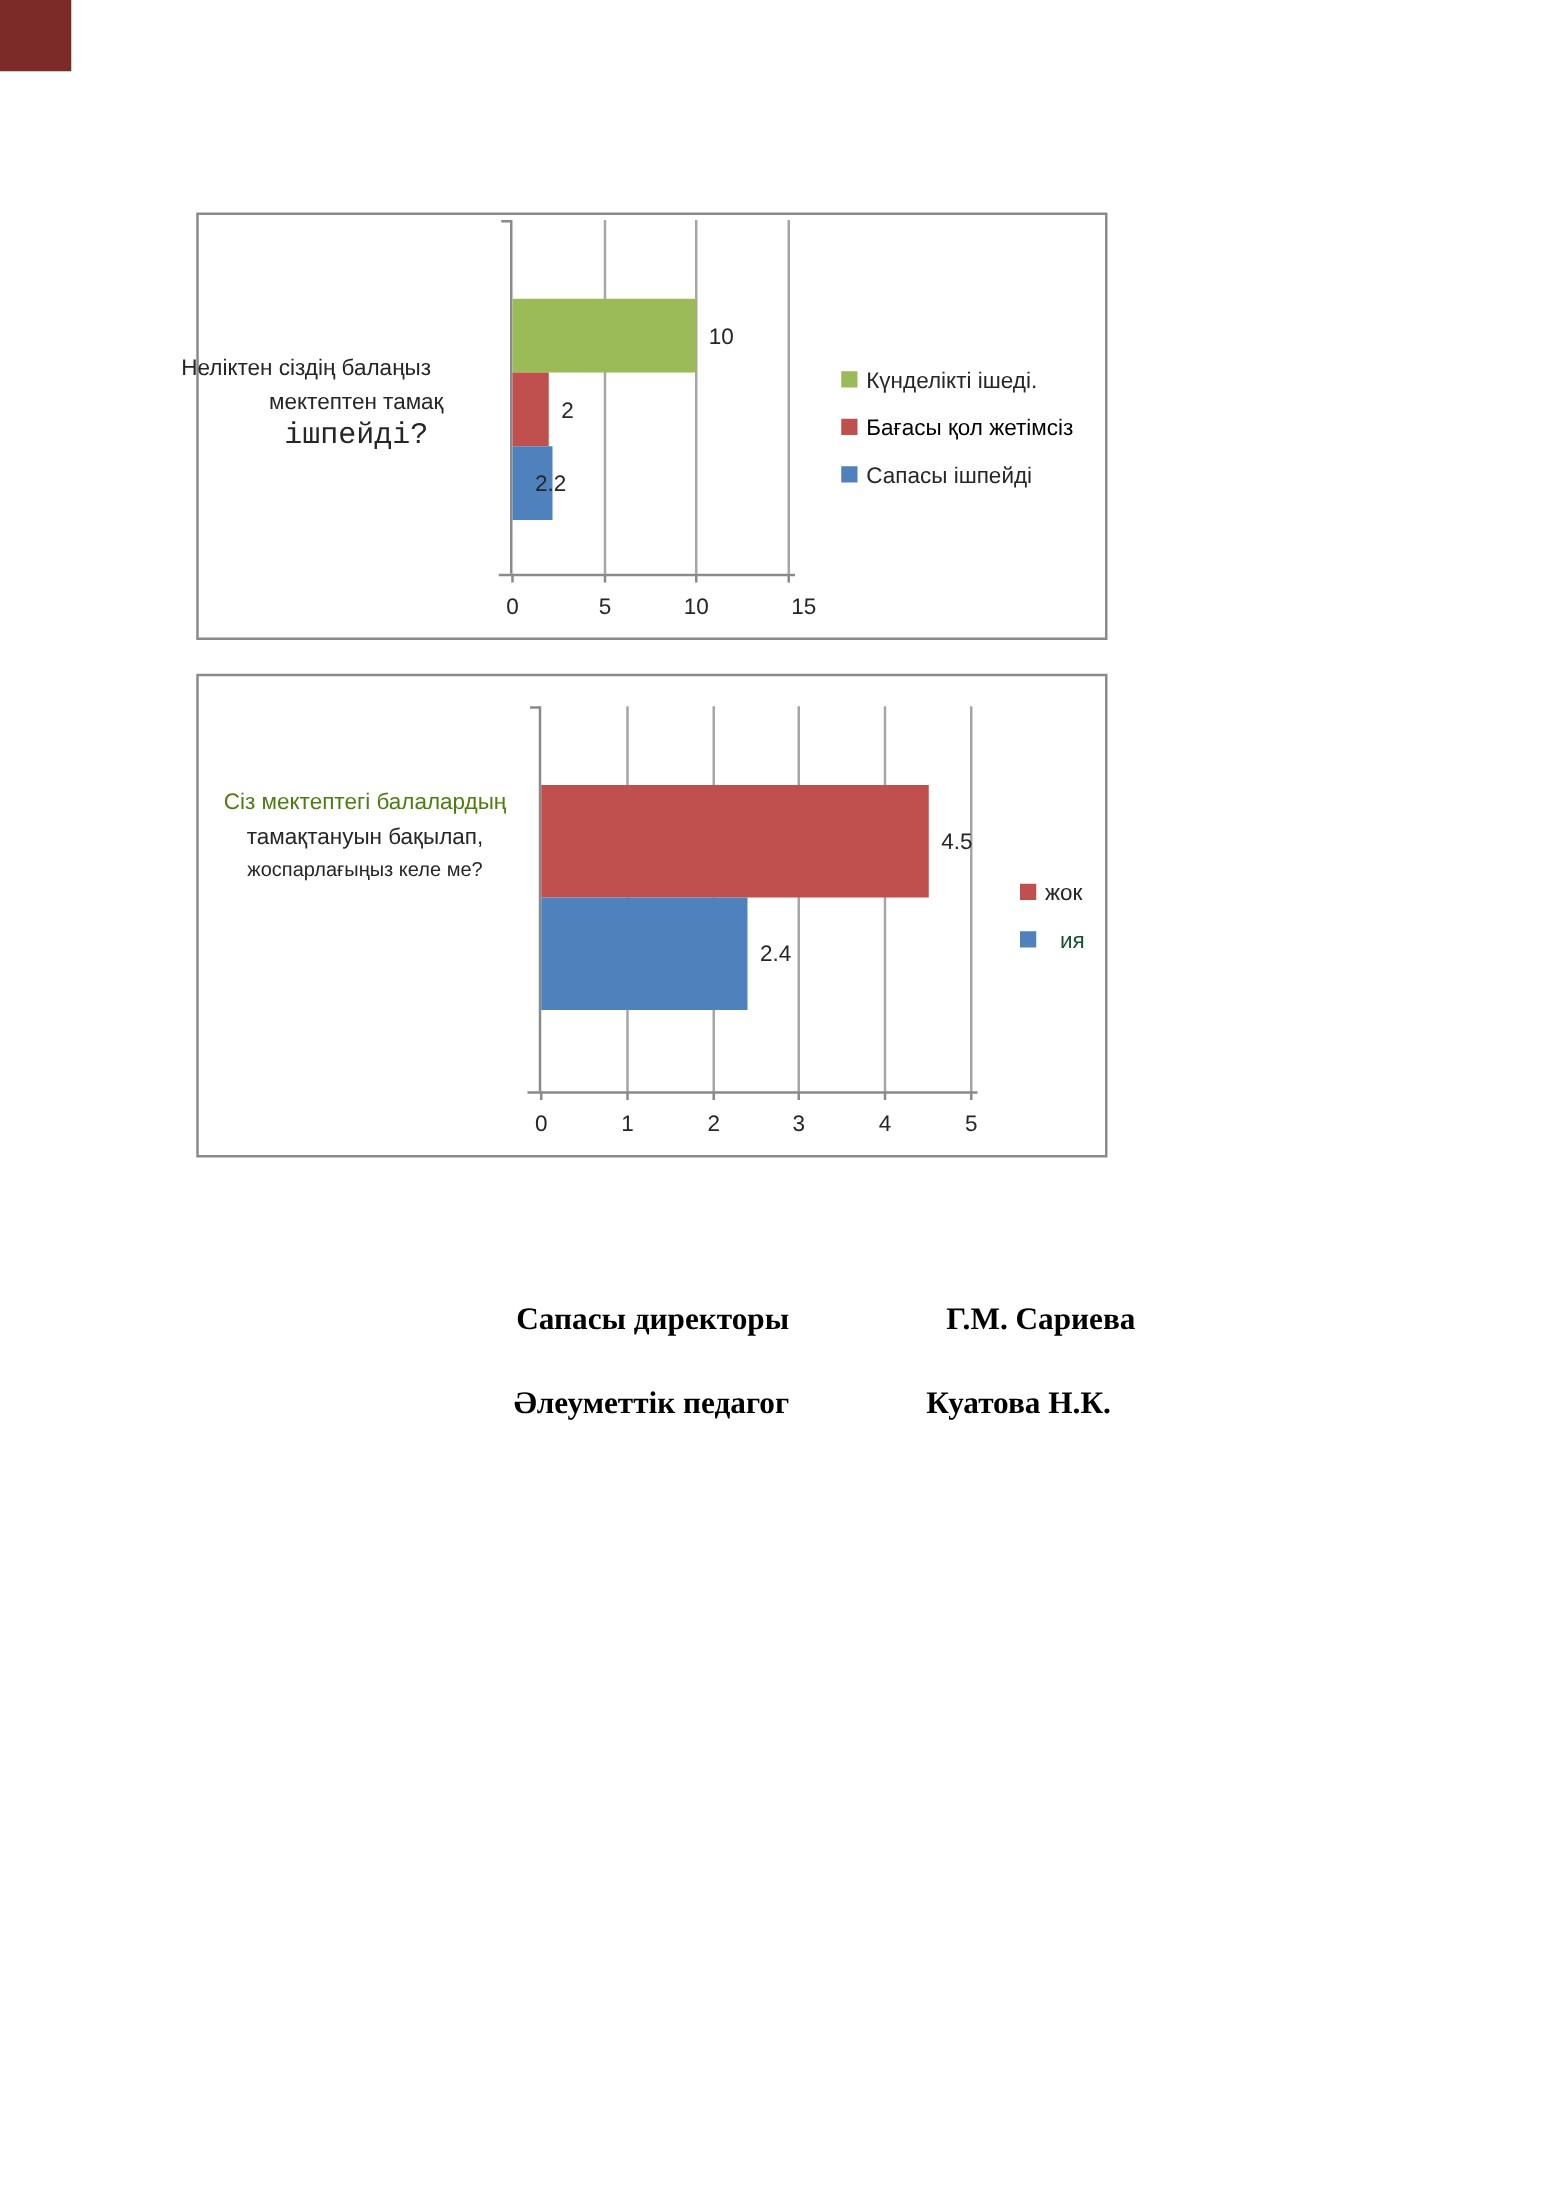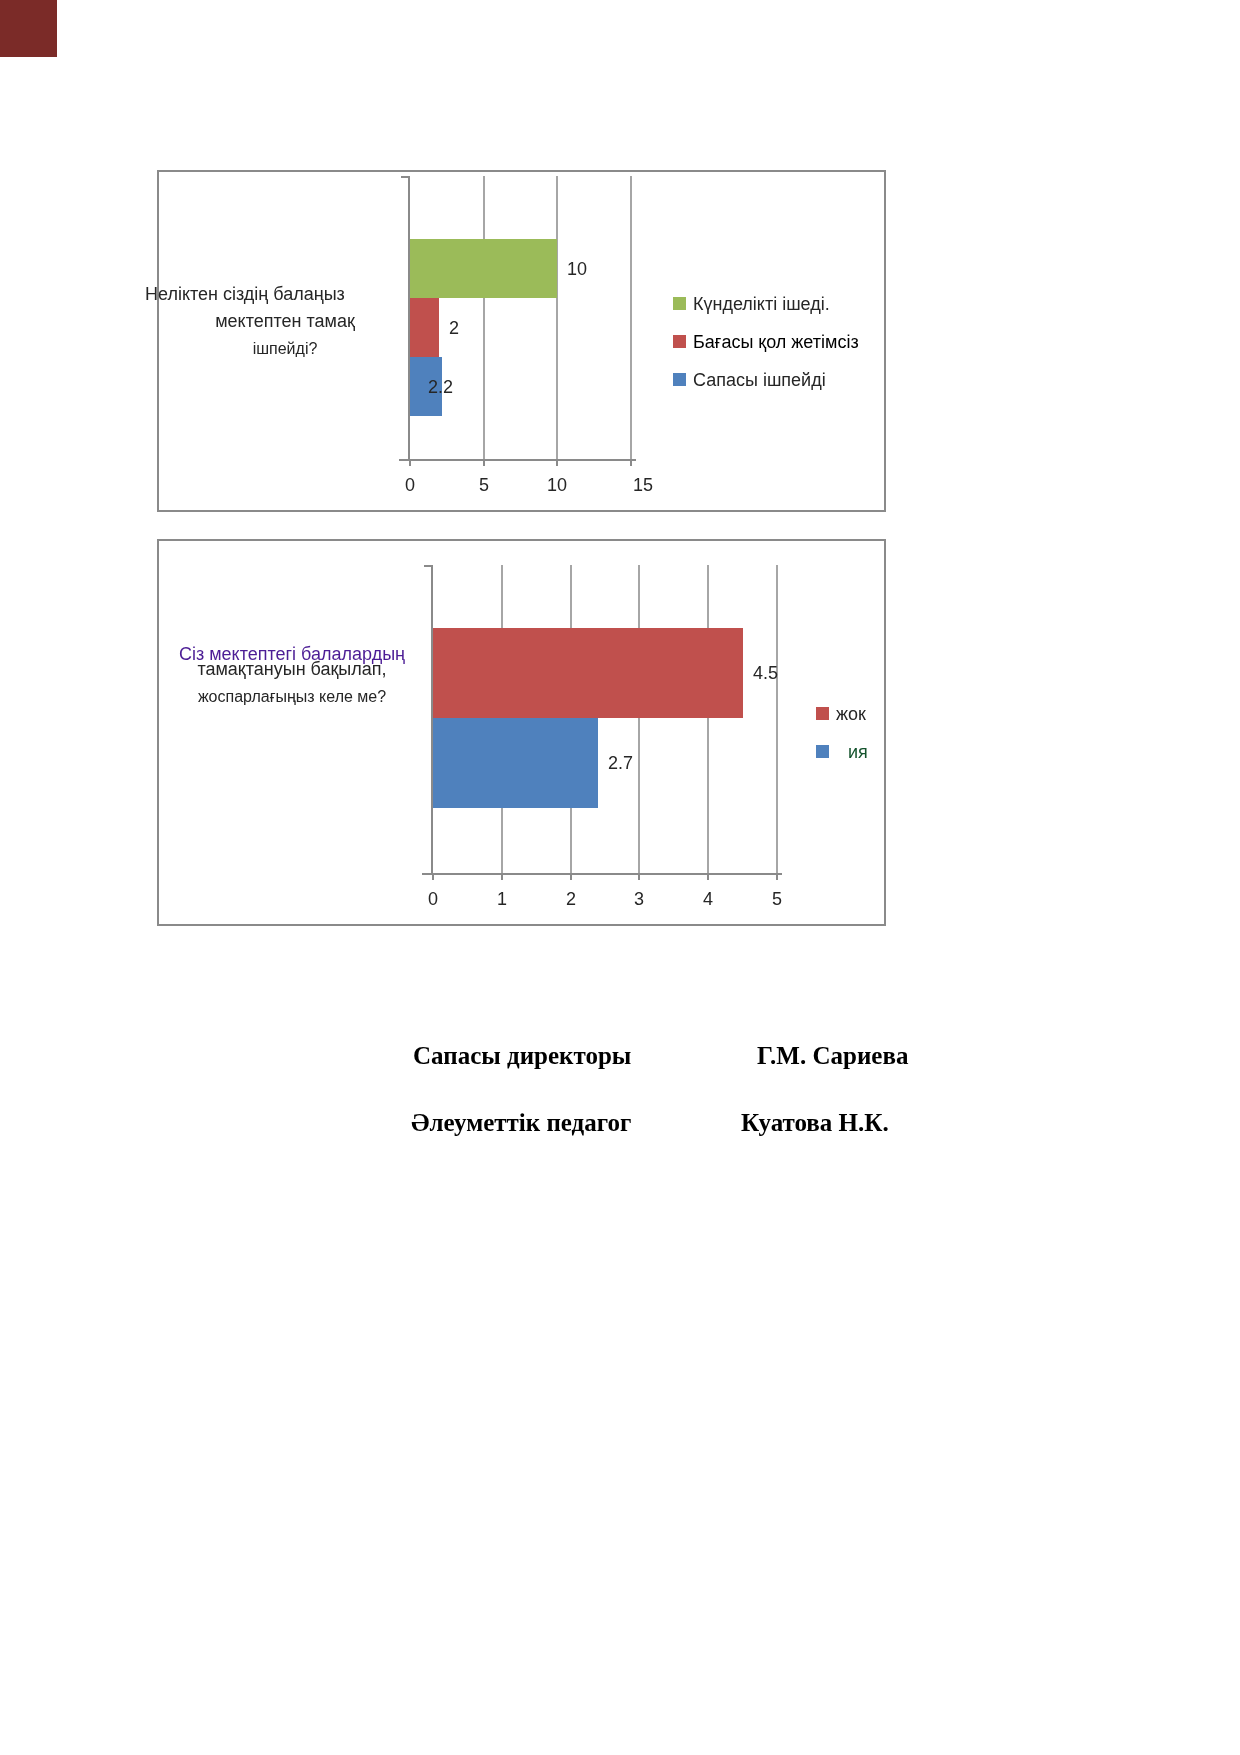--- a/index.html
+++ b/index.html
@@ -45,21 +45,21 @@
     <div class="abs" style="left: 401px; top: 176px; width: 8px; height: 2px; background: rgb(138, 138, 138);"></div>
     <div class="abs" style="left: 399px; top: 459px; width: 237px; height: 2px; background: rgb(138, 138, 138);"></div>
     <div class="abs" style="left: 410px; top: 239px; width: 147px; height: 59px; background: rgb(155, 187, 89);"></div>
     <div class="abs" style="left: 567px; top: 256.5px; height: 24px; line-height: 24px; font-size: 18px; color: rgb(38, 38, 38);">10</div>
     <div class="abs" style="left: 410px; top: 298px; width: 29px; height: 59px; background: rgb(192, 80, 77);"></div>
     <div class="abs" style="left: 449px; top: 315.5px; height: 24px; line-height: 24px; font-size: 18px; color: rgb(38, 38, 38);">2</div>
     <div class="abs" style="left: 410px; top: 357px; width: 32px; height: 59px; background: rgb(79, 129, 189);"></div>
     <div class="abs" style="left: 428px; top: 374.5px; height: 24px; line-height: 24px; font-size: 18px; color: rgb(38, 38, 38);">2.2</div>
     <div class="abs" style="left: 145px; top: 281px; width: 280px; text-align: left; font-size: 18px; line-height: 27px; color: rgb(38, 38, 38);">Неліктен сіздің балаңыз</div>
     <div class="abs" style="left: 145px; top: 308px; width: 280px; text-align: center; font-size: 18px; line-height: 27px; color: rgb(38, 38, 38);">мектептен тамақ</div>
-    <div class="abs" style="left: 145px; top: 335px; width: 280px; text-align: center; font-size: 16px; line-height: 27px; color: rgb(38, 38, 38);">ішпейді?</div>
+    <div class="abs" style="left: 145px; top: 335px; width: 280px; text-align: center; font-size: 24px; line-height: 27px; color: rgb(38, 38, 38); font-family: Liberation Mono, monospace;">ішпейді?</div>
     <div class="abs" style="left: 673px; top: 297px; width: 13px; height: 13px; background: rgb(155, 187, 89);"></div>
     <div class="abs" style="left: 693px; top: 291px; height: 26px; line-height: 26px; font-size: 18px; color: rgb(38, 38, 38);">Күнделікті ішеді.</div>
     <div class="abs" style="left: 673px; top: 335px; width: 13px; height: 13px; background: rgb(192, 80, 77);"></div>
     <div class="abs" style="left: 693px; top: 329px; height: 26px; line-height: 26px; font-size: 18px; color: #000000;">Бағасы қол жетімсіз</div>
     <div class="abs" style="left: 673px; top: 373px; width: 13px; height: 13px; background: rgb(79, 129, 189);"></div>
     <div class="abs" style="left: 693px; top: 367px; height: 26px; line-height: 26px; font-size: 18px; color: rgb(38, 38, 38);">Сапасы ішпейді</div>
     <div class="abs" style="left: 432px; top: 873px; width: 2px; height: 7px; background: rgb(138, 138, 138);"></div>
     <div class="abs" style="left: 411px; top: 889px; width: 44px; text-align: center; font-size: 18px; color: rgb(38, 38, 38);">0</div>
     <div class="abs" style="left: 501px; top: 565px; width: 2px; height: 308px; background: rgb(166, 166, 166);"></div>
     <div class="abs" style="left: 501px; top: 873px; width: 2px; height: 7px; background: rgb(138, 138, 138);"></div>
@@ -75,21 +75,21 @@
     <div class="abs" style="left: 686px; top: 889px; width: 44px; text-align: center; font-size: 18px; color: rgb(38, 38, 38);">4</div>
     <div class="abs" style="left: 776px; top: 565px; width: 2px; height: 308px; background: rgb(166, 166, 166);"></div>
     <div class="abs" style="left: 776px; top: 873px; width: 2px; height: 7px; background: rgb(138, 138, 138);"></div>
     <div class="abs" style="left: 755px; top: 889px; width: 44px; text-align: center; font-size: 18px; color: rgb(38, 38, 38);">5</div>
     <div class="abs" style="left: 431px; top: 565px; width: 2px; height: 308px; background: rgb(138, 138, 138);"></div>
     <div class="abs" style="left: 424px; top: 565px; width: 8px; height: 2px; background: rgb(138, 138, 138);"></div>
     <div class="abs" style="left: 422px; top: 873px; width: 360px; height: 2px; background: rgb(138, 138, 138);"></div>
     <div class="abs" style="left: 433px; top: 628px; width: 310px; height: 90px; background: rgb(192, 80, 77);"></div>
     <div class="abs" style="left: 753px; top: 661px; height: 24px; line-height: 24px; font-size: 18px; color: rgb(38, 38, 38);">4.5</div>
     <div class="abs" style="left: 433px; top: 718px; width: 165px; height: 90px; background: rgb(79, 129, 189);"></div>
-    <div class="abs" style="left: 608px; top: 751px; height: 24px; line-height: 24px; font-size: 18px; color: rgb(38, 38, 38);">2.7</div>
-    <div class="abs" style="left: 137px; top: 640px; width: 310px; text-align: center; font-size: 18px; line-height: 28px; color: #4c1d95;">Сіз мектептегі балалардың</div>
+    <div class="abs" style="left: 608px; top: 751px; height: 24px; line-height: 24px; font-size: 18px; color: rgb(38, 38, 38);">2.4</div>
+    <div class="abs" style="left: 137px; top: 627px; width: 310px; text-align: center; font-size: 18px; line-height: 28px; color: #4d7c0f;">Сіз мектептегі балалардың</div>
     <div class="abs" style="left: 137px; top: 655px; width: 310px; text-align: center; font-size: 18px; line-height: 28px; color: rgb(38, 38, 38);">тамақтануын бақылап,</div>
     <div class="abs" style="left: 137px; top: 683px; width: 310px; text-align: center; font-size: 16px; line-height: 28px; color: rgb(38, 38, 38);">жоспарлағыңыз келе ме?</div>
     <div class="abs" style="left: 816px; top: 707px; width: 13px; height: 13px; background: rgb(192, 80, 77);"></div>
     <div class="abs" style="left: 836px; top: 701px; height: 26px; line-height: 26px; font-size: 18px; color: rgb(38, 38, 38);">жок</div>
     <div class="abs" style="left: 816px; top: 745px; width: 13px; height: 13px; background: rgb(79, 129, 189);"></div>
     <div class="abs" style="left: 836px; top: 739px; height: 26px; line-height: 26px; font-size: 18px; color: #14532d; margin-left: 12px;">ия</div>
   </div>
 
 </body></html>

